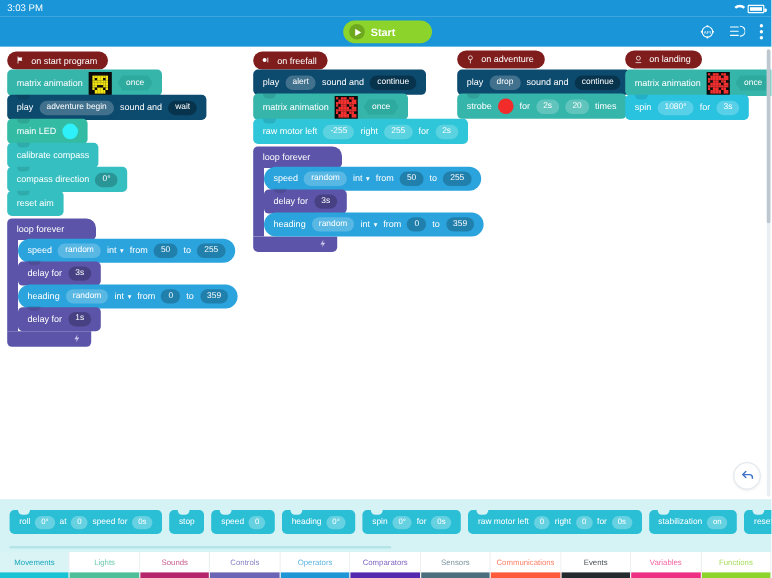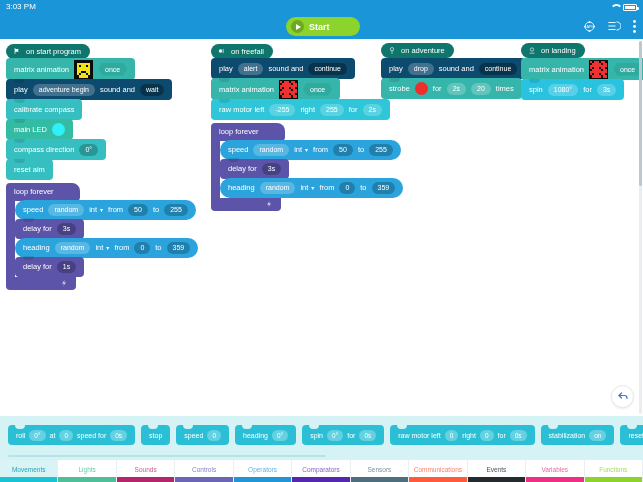--- a/index.html
+++ b/index.html
@@ -88,21 +88,21 @@
     background: #ffffff; border: 1px solid #e3e9ee;
     display: flex; align-items: center; justify-content: center;
     cursor: pointer;
     box-shadow: 0 1px 2px rgba(0,0,0,.07);
   }
 
   
   .stack { position: absolute; }
   .hat {
     display: inline-flex; align-items: center; gap: 5px;
-    background: #0f766e; color: #ffffff;
+    background: #7f1d1d; color: #ffffff;
     height: 15px; border-radius: 8px;
     padding: 0 9px 0 6px;
     font-size: 7.5px; white-space: nowrap;
   }
   .hat .hat-ico { width: 9px; height: 9px; display:flex;align-items:center;justify-content:center;}
 
   .blk {
     position: relative;
     display: inline-flex; align-items: center;
     height: 19px; border-radius: 4px;
@@ -360,27 +360,27 @@
           <span class="hexpill">once</span>
         </div>
 
         <div class="blk c-magenta" style="height:21px">
           <span>play</span>
           <span class="pill light">adventure begin</span>
           <span>sound and</span>
           <span class="pill dark2">wait</span>
         </div>
 
-        <div class="blk c-teal2" style="height:21px">
-          <span>calibrate compass</span>
-        </div>
-
         <div class="blk c-green" style="height:21px">
           <span>main LED</span>
           <span class="led-dot"></span>
+        </div>
+
+        <div class="blk c-teal2" style="height:21px">
+          <span>calibrate compass</span>
         </div>
 
         <div class="blk c-teal2" style="height:21px">
           <span>compass direction</span>
           <span class="pill">0°</span>
         </div>
 
         <div class="blk c-teal2" style="height:21px">
           <span>reset aim</span>
         </div>

